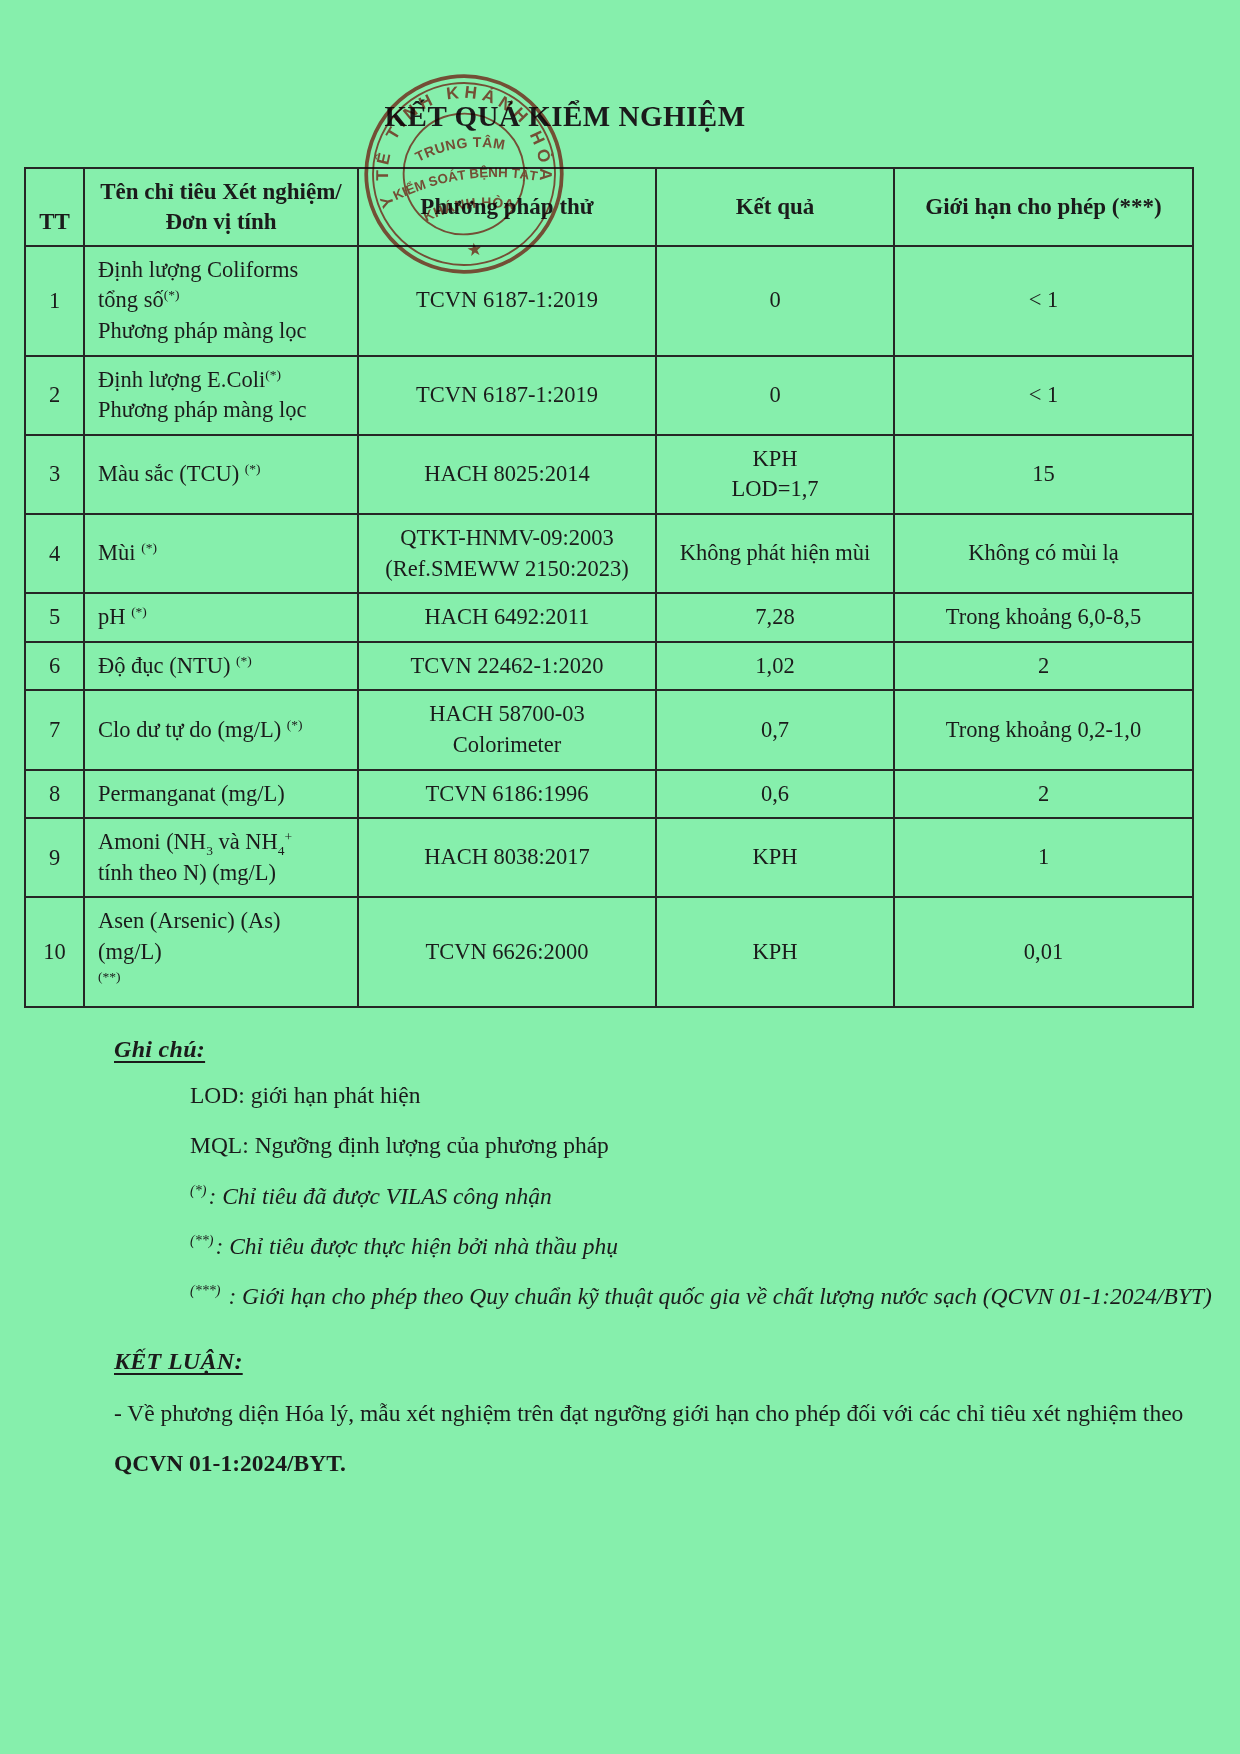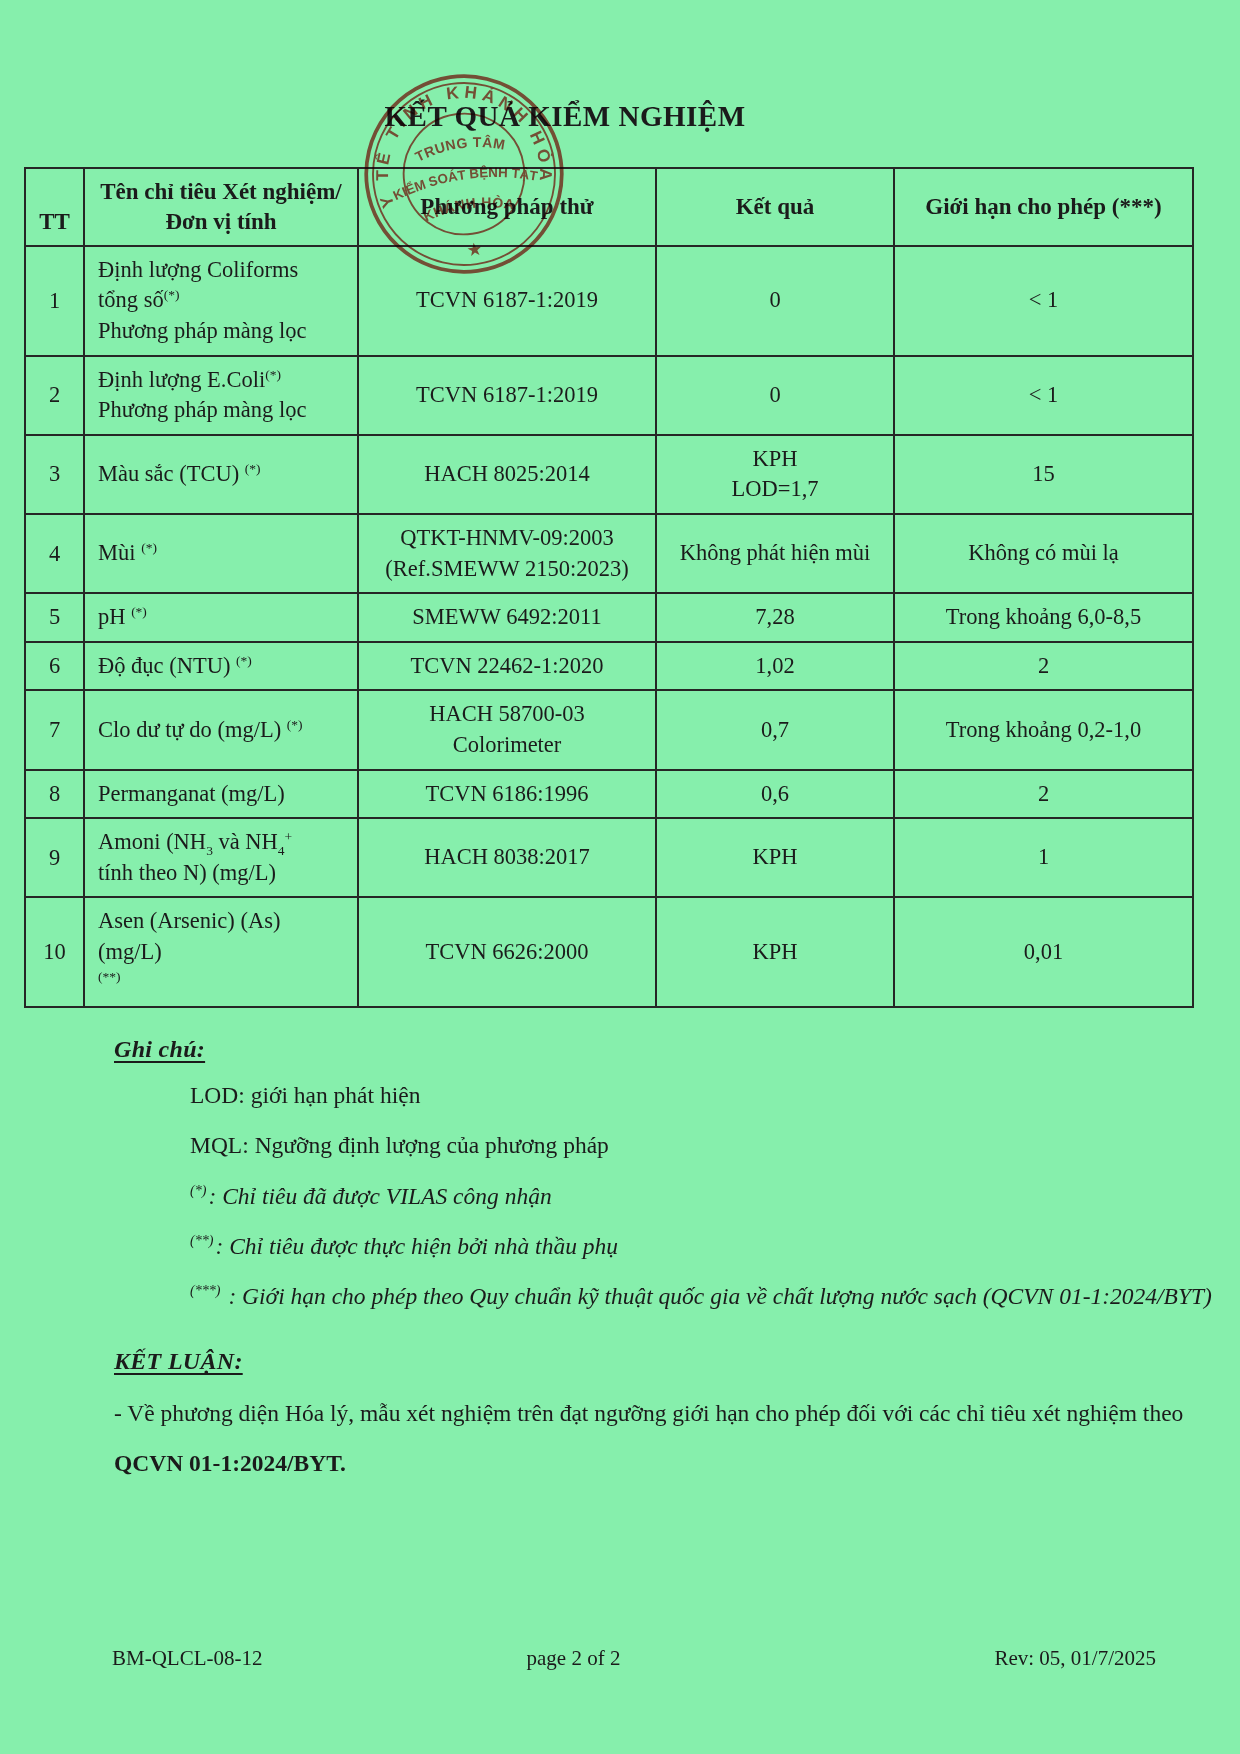--- a/index.html
+++ b/index.html
@@ -139,21 +139,21 @@
           <td class="c">
             <div class="cell-line"><span>Không có mùi lạ</span></div>
           </td>
         </tr>
         <tr>
           <td class="c">5</td>
           <td class="name">
             <div class="cell-line"><span>pH </span><sup>(*)</sup></div>
           </td>
           <td class="c">
-            <div class="cell-line"><span>SMEWW 6492:2011</span></div>
+            <div class="cell-line"><span>HACH 6492:2011</span></div>
           </td>
           <td class="c">
             <div class="cell-line"><span>7,28</span></div>
           </td>
           <td class="c">
             <div class="cell-line"><span>Trong khoảng 6,0-8,5</span></div>
           </td>
         </tr>
         <tr>
           <td class="c">6</td>
@@ -245,25 +245,20 @@
         <p class="note italic"><sup>(*)</sup><span>:  Chỉ tiêu đã được VILAS công nhận</span></p>
         <p class="note italic"><sup>(**)</sup><span>: Chỉ tiêu được thực hiện bởi nhà thầu phụ</span></p>
         <p class="note italic"><sup>(***)</sup><span> : Giới hạn cho phép theo Quy chuẩn kỹ thuật quốc gia về chất lượng nước sạch (QCVN 01-1:2024/BYT)</span></p>
       </div>
     <div class="conclusion-heading">KẾT LUẬN:</div>
     <div>
         <p class="conclusion-para"><span>- Về phương diện Hóa lý, mẫu xét nghiệm trên đạt ngưỡng giới hạn cho phép đối với các chỉ tiêu xét nghiệm theo </span><b>QCVN 01-1:2024/BYT.</b></p>
       </div>
   </div>
 
-  <div class="footer">
-    <span>BM-QLCL-08-12</span>
-    <span class="center">page 2 of 2</span>
-    <span>Rev: 05, 01/7/2025</span>
-  </div>
 
   <svg class="stamp" viewBox="0 0 200 200" aria-hidden="true" style="color: rgb(216, 69, 63);">
     <g transform="rotate(-8 100 100)" fill="none" stroke="currentColor">
       <circle cx="100" cy="100" r="94" stroke-width="3.6"></circle>
       <circle cx="100" cy="100" r="87.5" stroke-width="1.8"></circle>
       <circle cx="100" cy="100" r="58" stroke-width="1.8"></circle>
       <path id="ringPath" d="M 30.2 121.3 A 73 73 0 1 1 169.8 121.3" stroke="none"></path>
       <path id="arc1" d="M 54 84 Q 100 66 146 84" stroke="none"></path>
       <path id="arc2" d="M 32 116 Q 100 94 168 116" stroke="none"></path>
       <path id="arc3" d="M 56 141 Q 100 126 144 141" stroke="none"></path>

